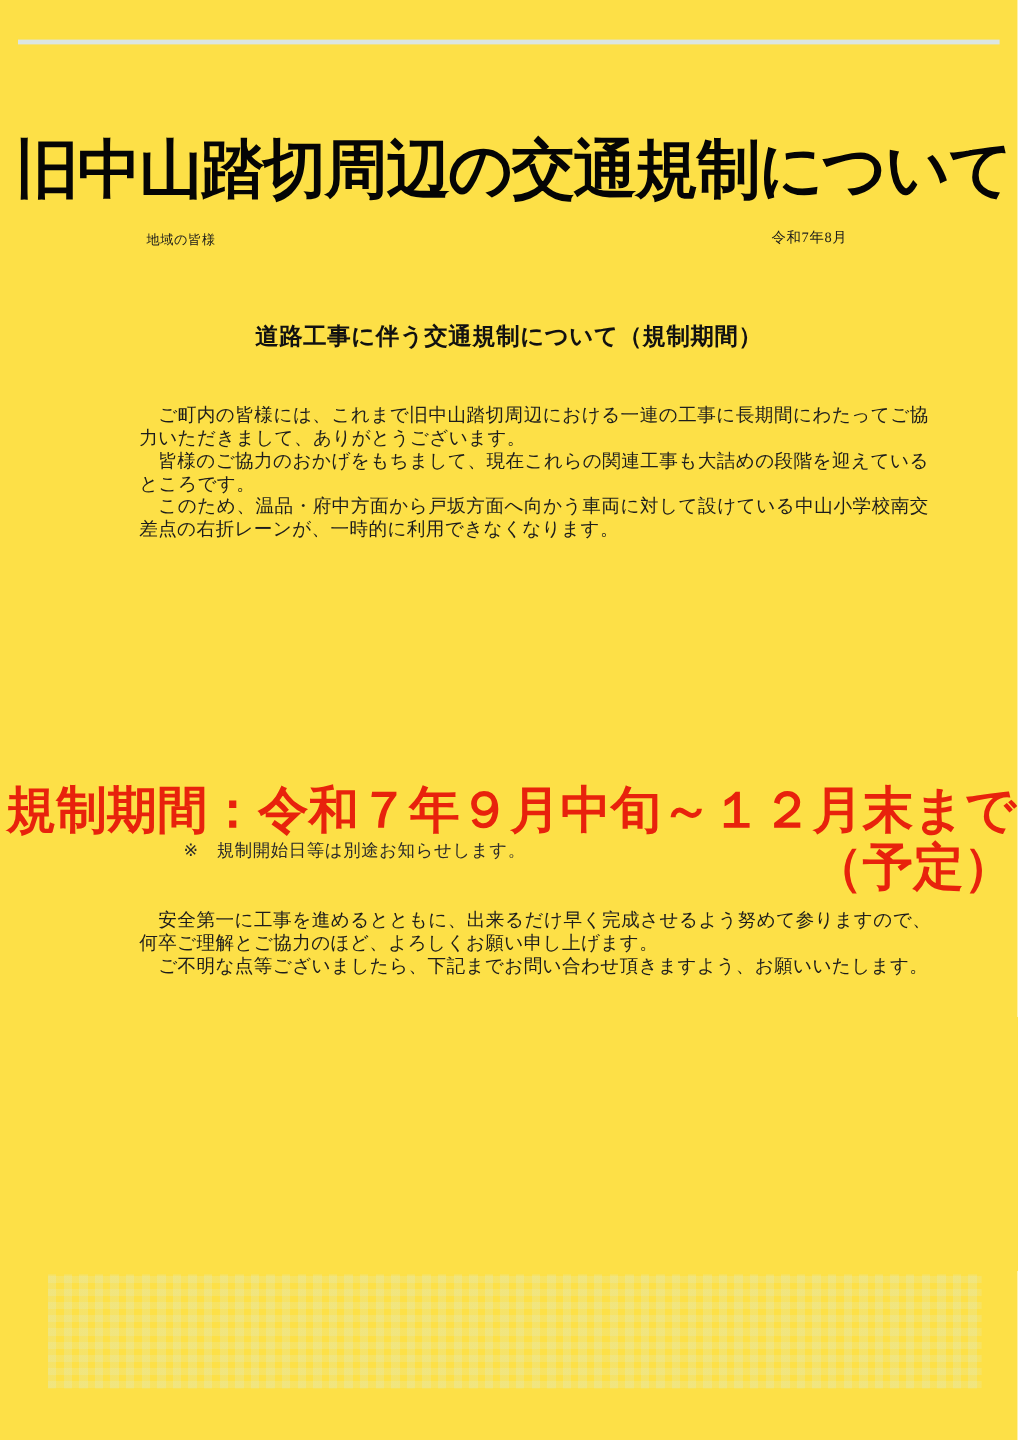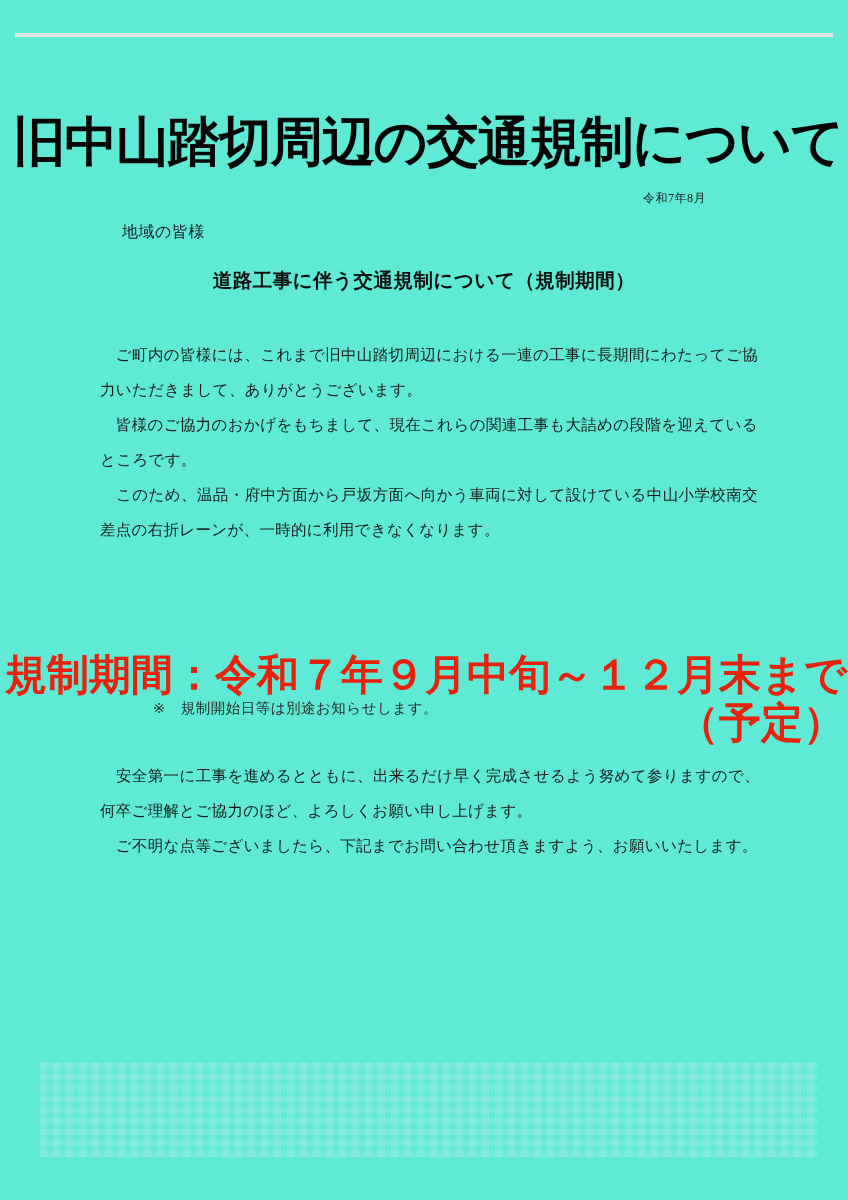--- a/index.html
+++ b/index.html
@@ -1,36 +1,36 @@
 <!DOCTYPE html>
 <html lang="ja"><head>
 <meta charset="utf-8">
 <style>
   html,body{margin:0;padding:0;background:#ffffff;}
   .page{
     position:relative;width:848px;height:1200px;margin:0 auto;
-    background:#5eead4;overflow:hidden;
+    background:#fde047;overflow:hidden;
     font-family:"Liberation Serif","DejaVu Serif",serif;color:#1a1a1a;
   }
   .top-rule{position:absolute;left:15px;top:33px;width:818px;height:4px;background:#dce6e1;}
   .title{
     position:absolute;left:13px;top:112px;margin:0;white-space:nowrap;
     font-family:"Liberation Sans","DejaVu Sans",sans-serif;
     font-weight:bold;font-size:53px;line-height:60px;letter-spacing:-1.5px;color:#050505;
   }
-  .salutation{position:absolute;left:122px;top:192px;font-size:16px;letter-spacing:0.5px;margin-top:30px;}
+  .salutation{position:absolute;left:122px;top:192px;font-size:11px;letter-spacing:0.5px;}
   .date{position:absolute;left:643px;top:190px;font-size:12px;letter-spacing:0.5px;}
   .subtitle{
     position:absolute;left:0;right:0;top:267px;margin:0;text-align:center;
     font-family:"Liberation Sans","DejaVu Sans",sans-serif;
     font-weight:bold;font-size:19.5px;letter-spacing:0.5px;color:#111;
   }
   .body-block{
-    position:absolute;left:100px;width:658px;
-    font-size:15.5px;line-height:35px;letter-spacing:0.3px;
+    position:absolute;left:116px;width:658px;
+    font-size:15.5px;line-height:19px;letter-spacing:0.3px;
     text-align:justify;color:#1c1c1c;
   }
   .body-block p{margin:0;}
   #body1{top:337px;}
   #body2{top:758px;width:660px;}
   .em{font-weight:bold;text-decoration:underline;text-underline-offset:4px;text-decoration-thickness:1.5px;}
   .reg{
     position:absolute;left:5px;top:651px;width:840px;
     font-family:"Liberation Sans","DejaVu Sans",sans-serif;font-weight:bold;color:#e8220c;
   }

